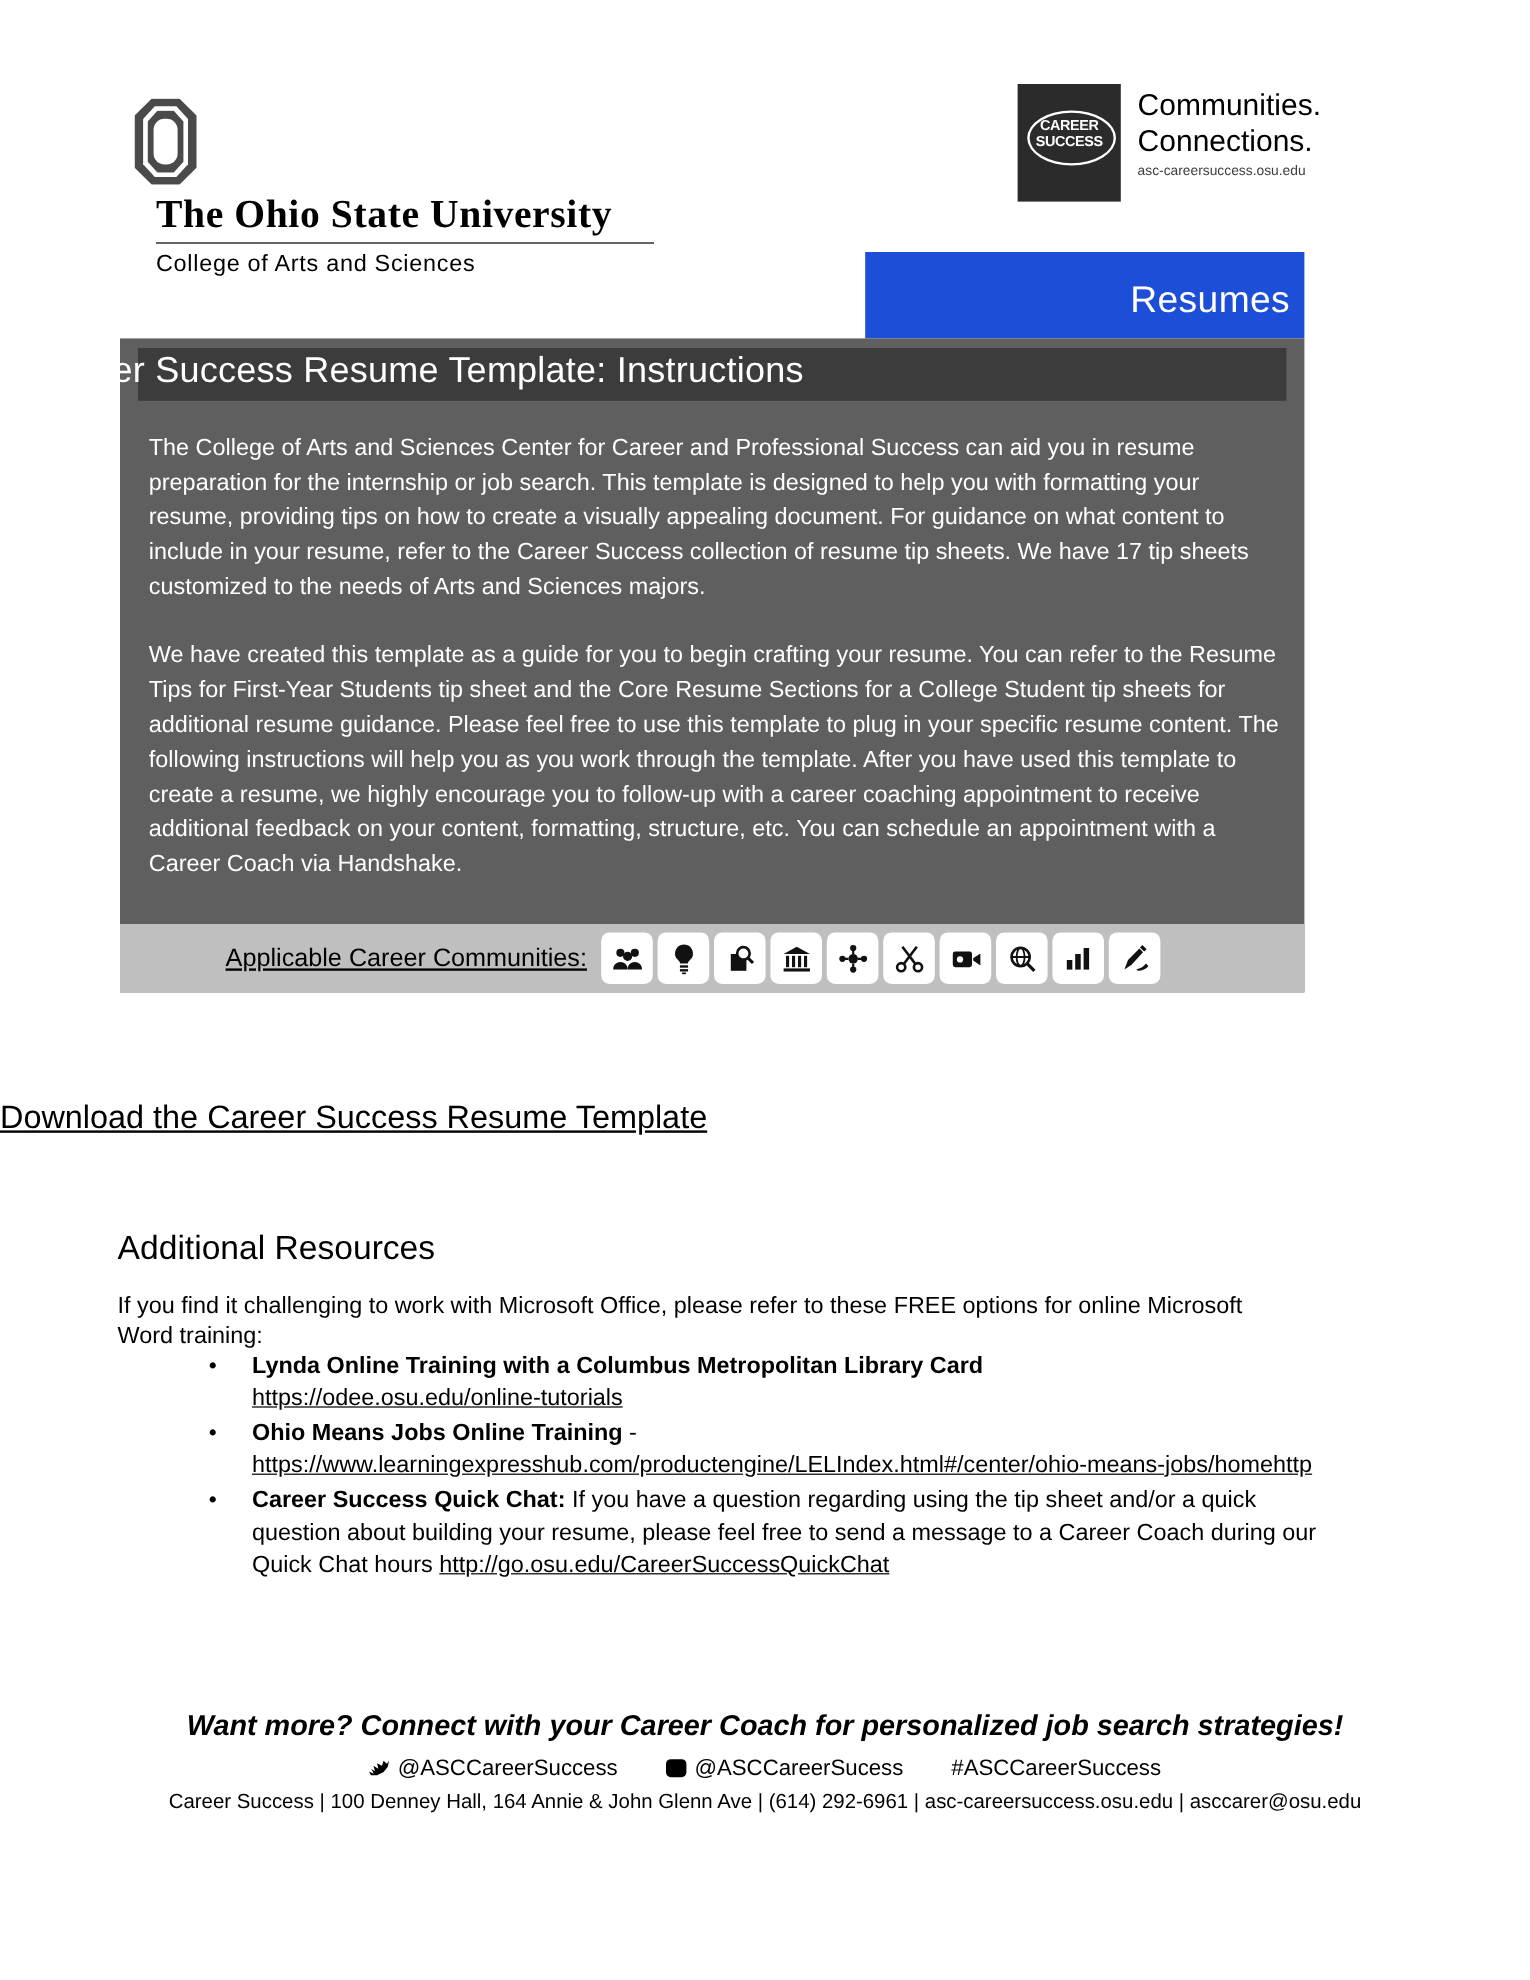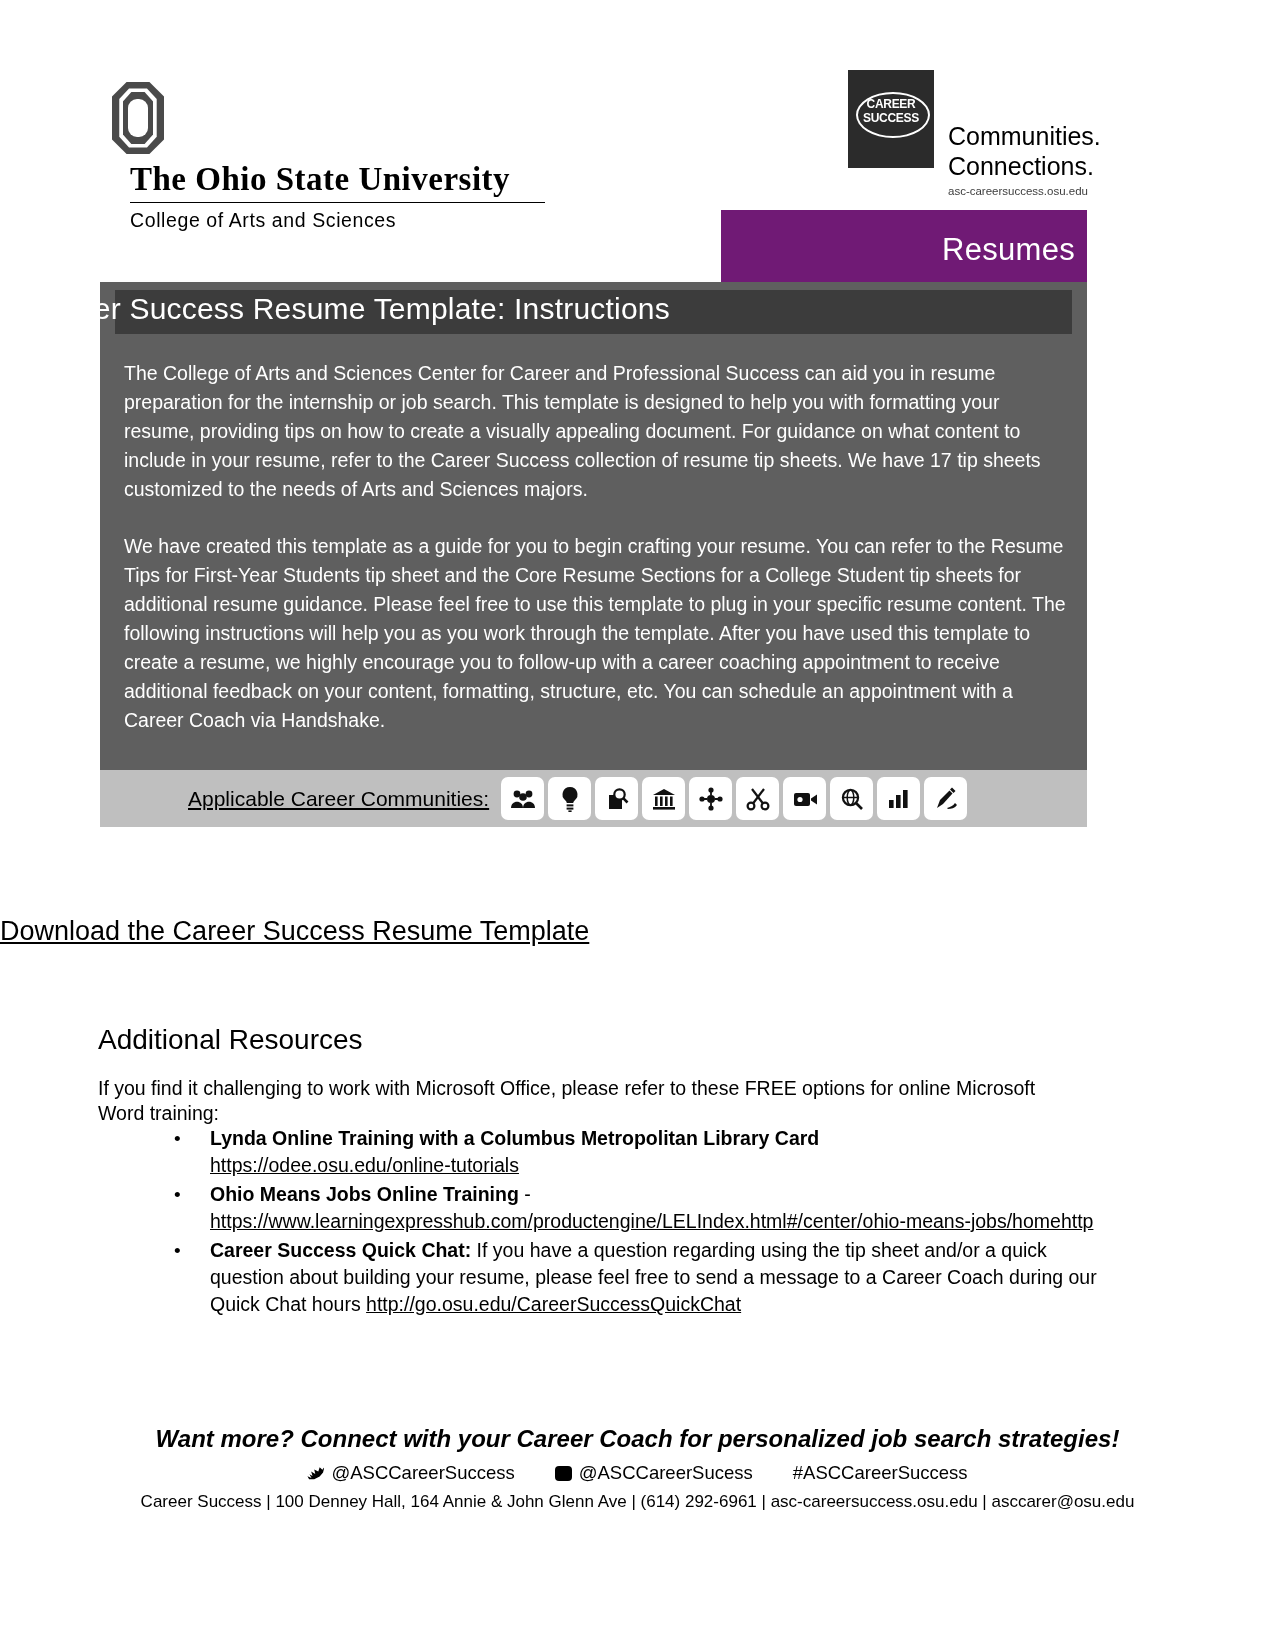--- a/index.html
+++ b/index.html
@@ -127,21 +127,20 @@
     font-family: "Liberation Sans", sans-serif;
     font-weight: bold;
     font-size: 12px;
     letter-spacing: -0.3px;
   }
   .cs-badge .w1 { top: 27px; }
   .cs-badge .w2 { top: 41px; }
   .cs-text {
     margin-left: 14px;
     padding-top: 4px;
-    margin-top: 48px;
   }
   .cs-line {
     font-family: "Liberation Sans", sans-serif;
     font-size: 25px;
     line-height: 1.18;
     white-space: nowrap;
   }
   .cs-url {
     font-family: "Liberation Sans", sans-serif;
     font-size: 11.5px;
@@ -150,21 +149,21 @@
     white-space: nowrap;
   }
 
   
   .tab-strip {
     position: absolute;
     left: 721px;
     top: 210px;
     width: 366px;
     height: 72px;
-    background: #701a75;
+    background: #1d4ed8;
   }
   .tab-label {
     position: absolute;
     right: 12px;
     top: 22px;
     color: #ffffff;
     font-size: 31px;
     letter-spacing: 0.3px;
   }
 

